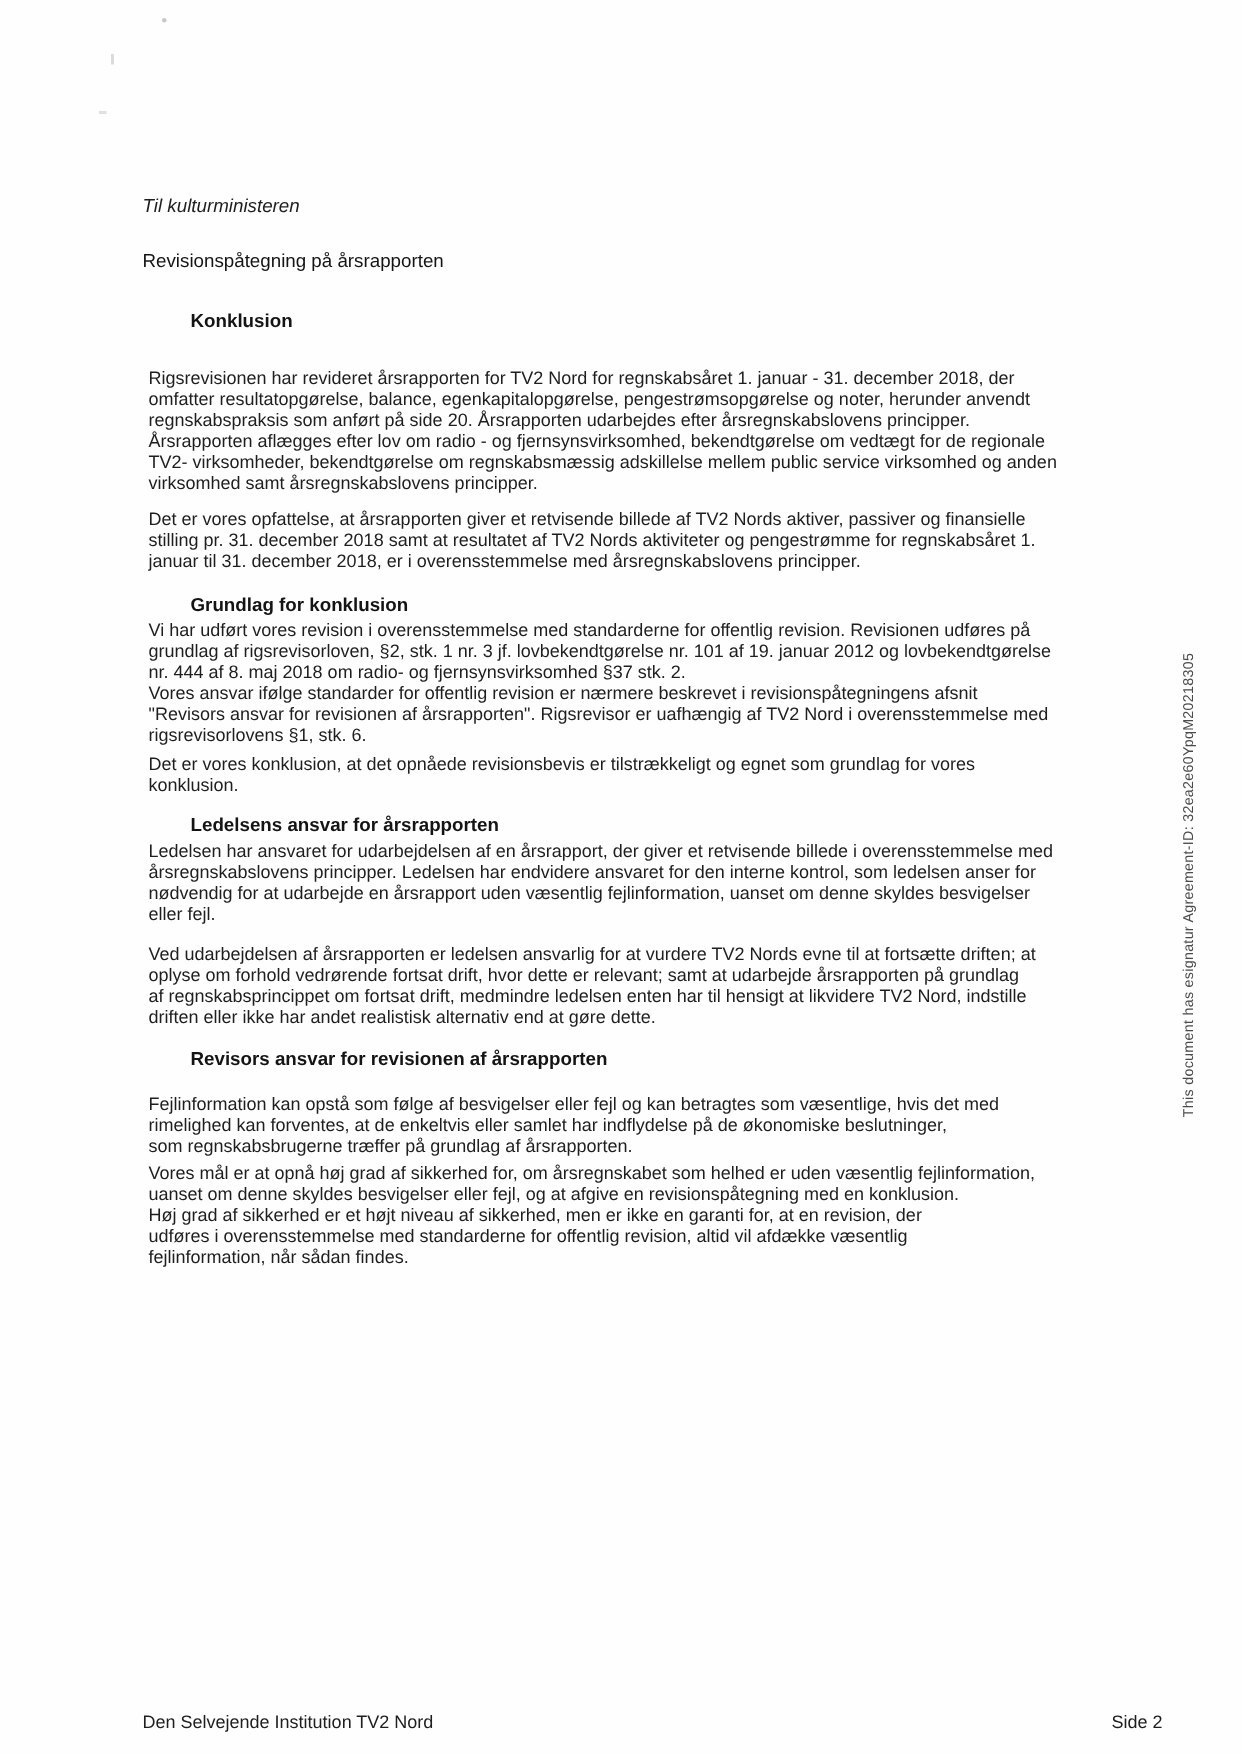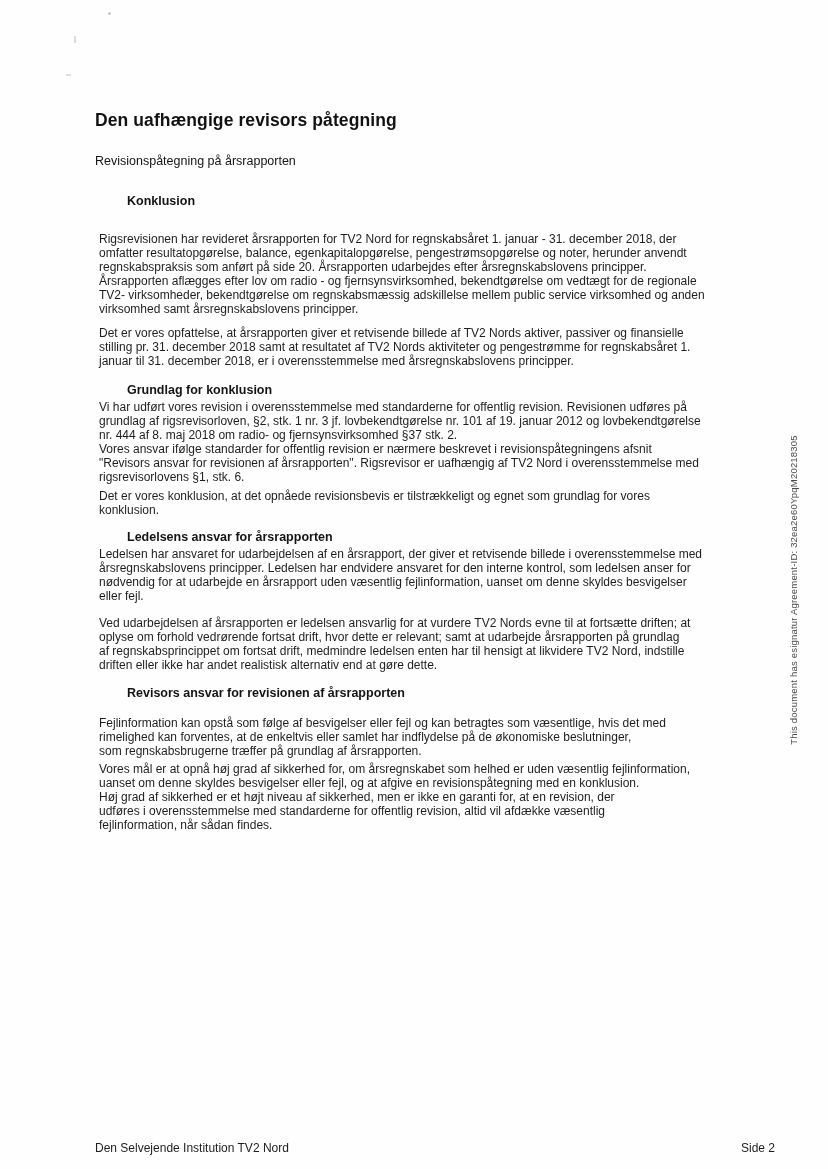--- a/index.html
+++ b/index.html
@@ -43,21 +43,21 @@
   .a3 { left: 66px;  top: 74px; width: 5px; height: 2px; opacity: .3; }
 </style>
 </head>
 <body>
 
 <div class="artifact a1"></div>
 <div class="artifact a2"></div>
 <div class="artifact a3"></div>
 
 <main class="content">
-  <h1 class="title">Den uafhængige revisors påtegning</h1>
+  <p class="salutation">Til kulturministeren</p>
   <h2 class="subtitle">Revisionspåtegning på årsrapporten</h2>
 
   <section>
     <h3 class="sec-h mt24">Konklusion</h3>
     <p class="para mt21">Rigsrevisionen har revideret årsrapporten for TV2 Nord for regnskabsåret 1. januar - 31. december 2018, der
 omfatter resultatopgørelse, balance, egenkapitalopgørelse, pengestrømsopgørelse og noter, herunder anvendt
 regnskabspraksis som anført på side 20. Årsrapporten udarbejdes efter årsregnskabslovens principper.
 Årsrapporten aflægges efter lov om radio - og fjernsynsvirksomhed, bekendtgørelse om vedtægt for de regionale
 TV2- virksomheder, bekendtgørelse om regnskabsmæssig adskillelse mellem public service virksomhed og anden
 virksomhed samt årsregnskabslovens principper.</p>

